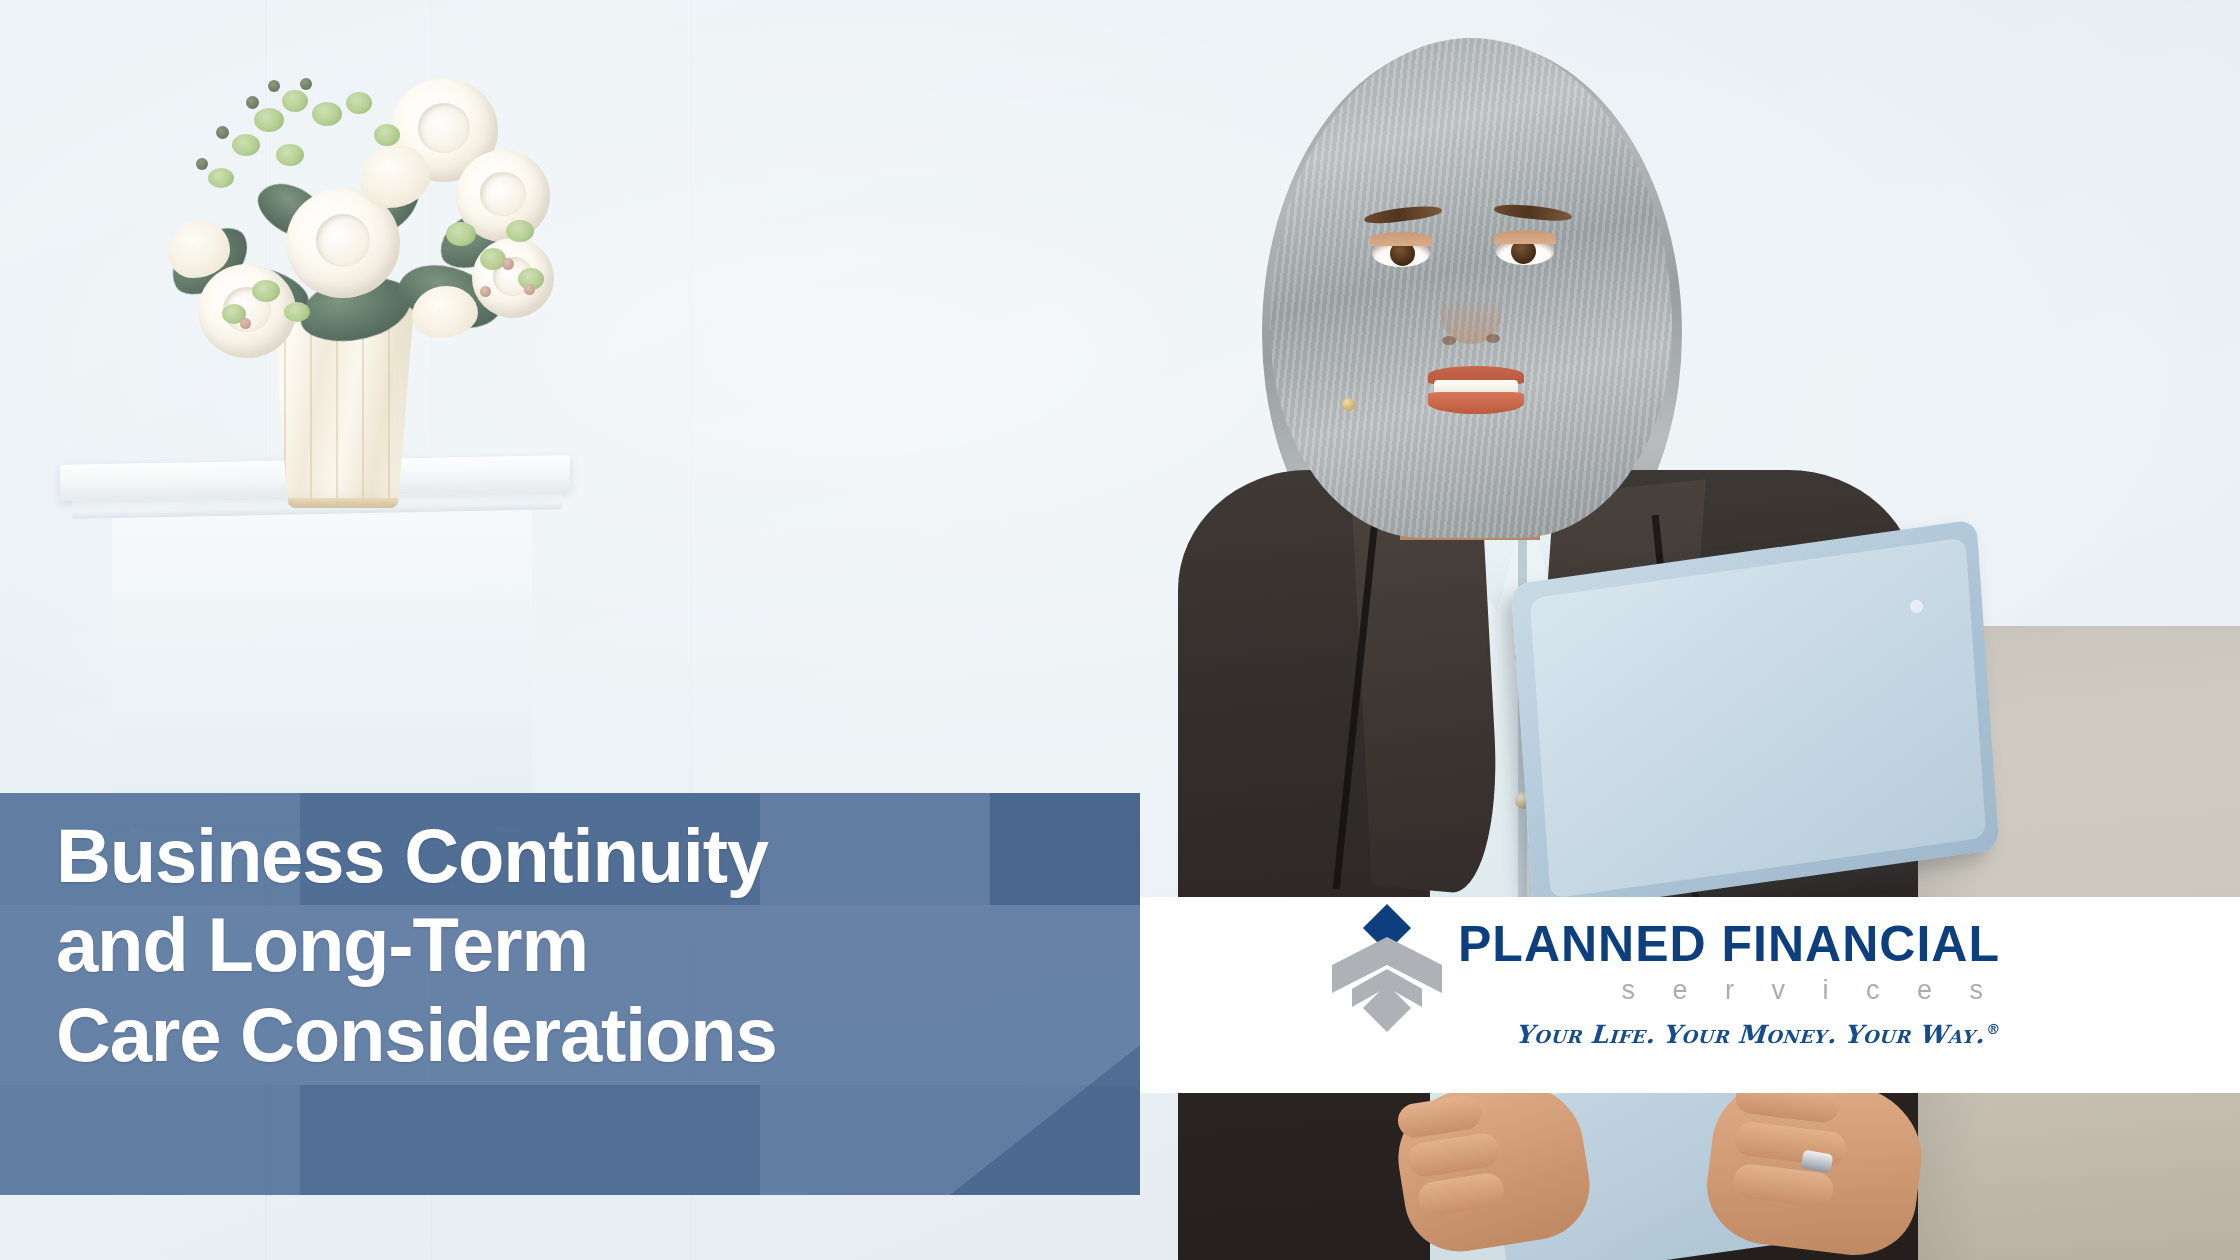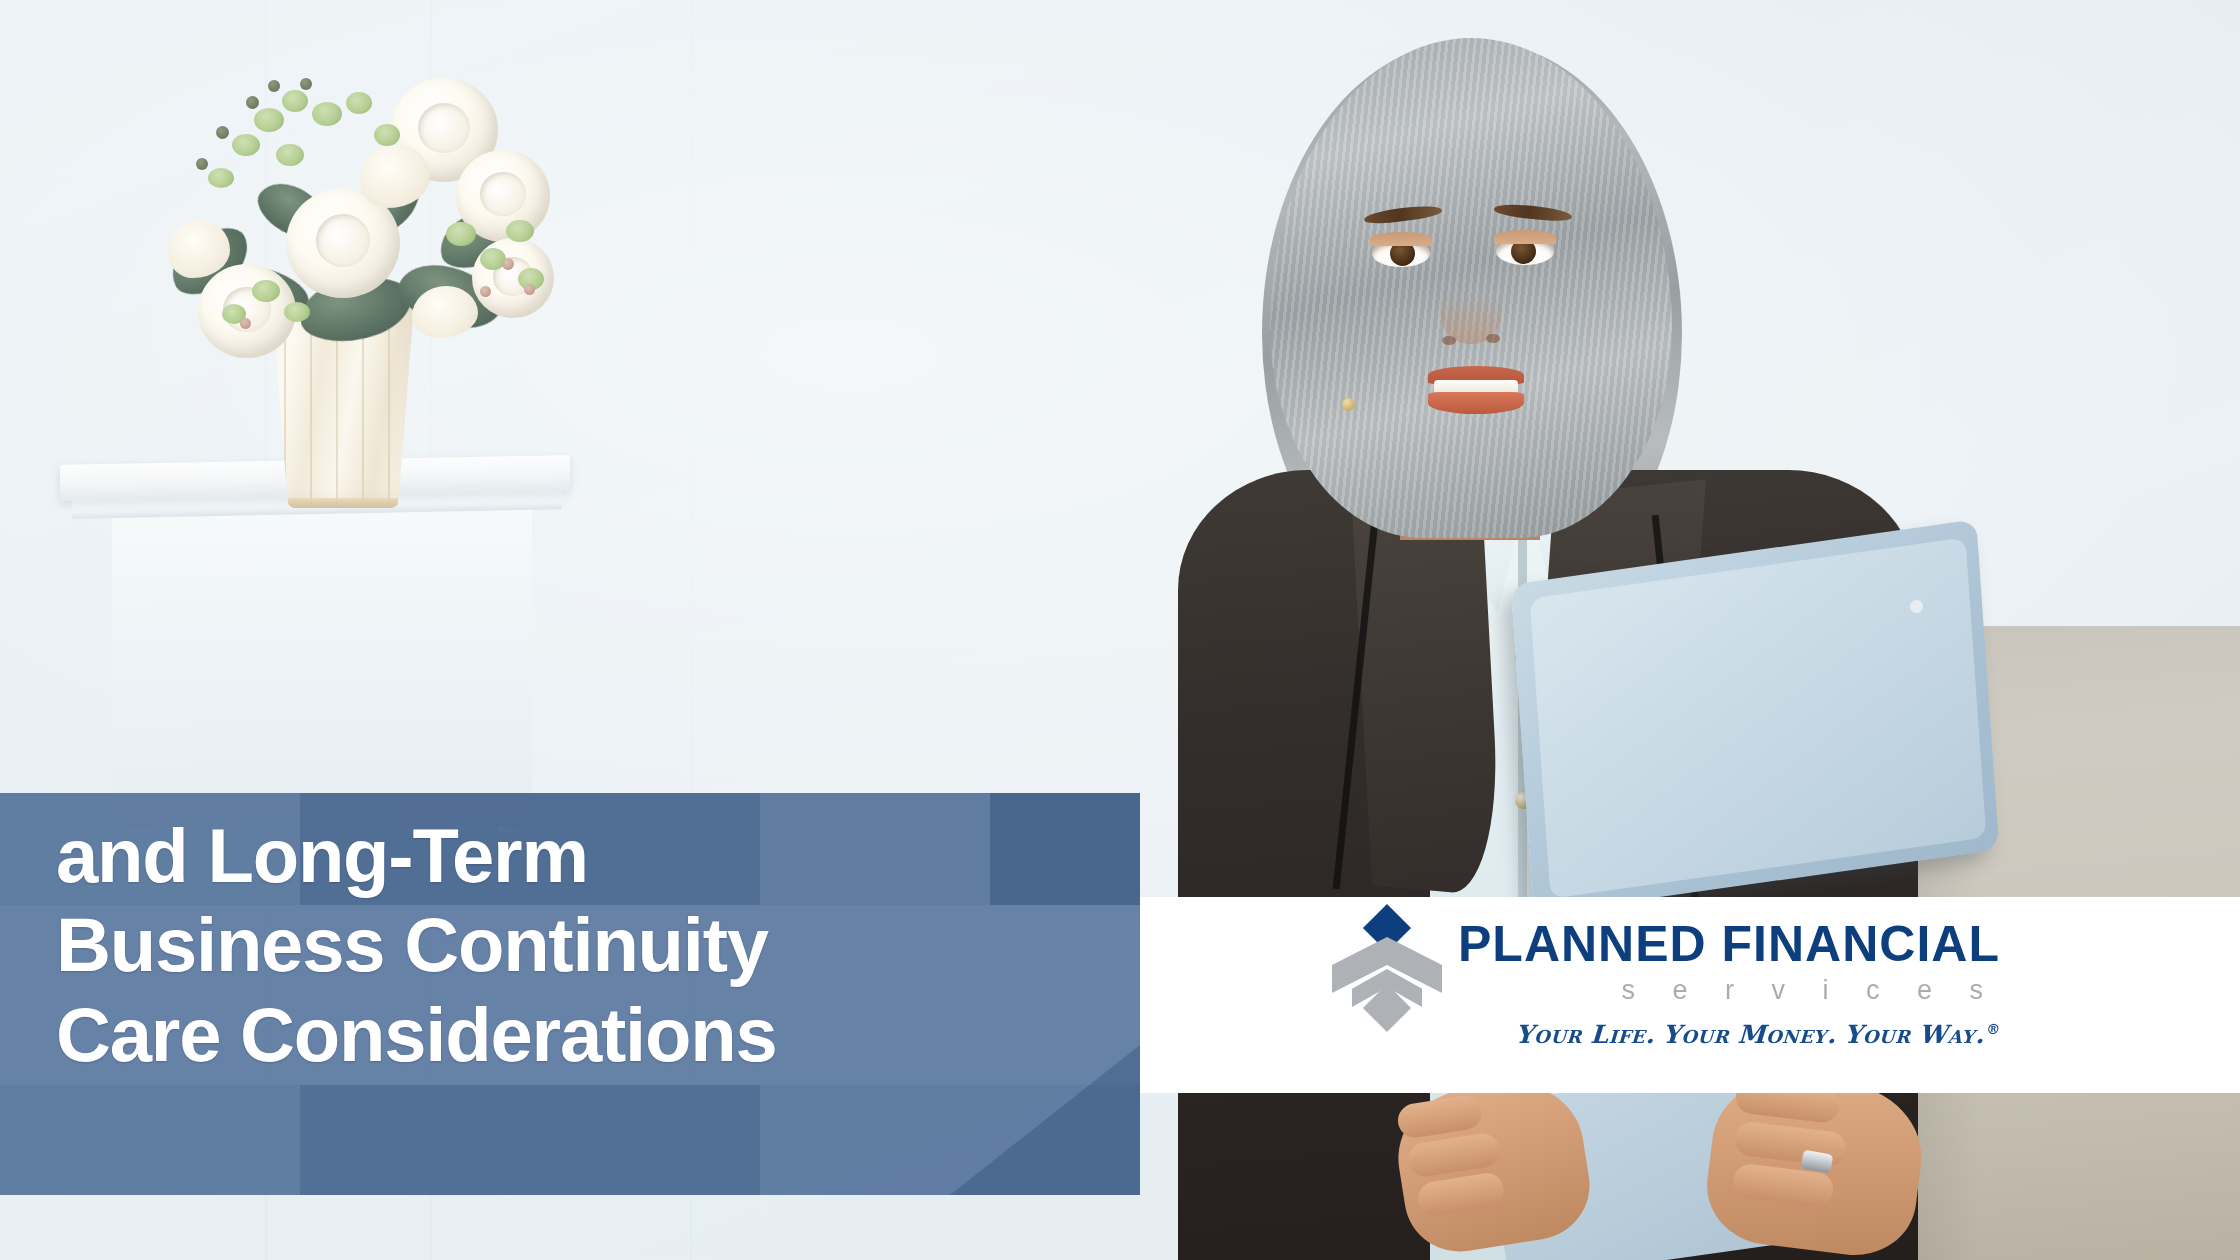--- a/index.html
+++ b/index.html
@@ -554,22 +554,22 @@
   </div>
 
   <div class="title-box">
     <div class="tint-a"></div>
     <div class="tint-b"></div>
     <div class="tint-c"></div>
     <div class="tint-d"></div>
     <div class="tint-e"></div>
 
     <h1 class="title-text">
+      <span class="title-line">Business Continuity</span>
       <span class="title-line">and Long-Term</span>
-      <span class="title-line">Business Continuity</span>
       <span class="title-line">Care Considerations</span>
     </h1>
   </div>
 
   <div class="logo-bar">
     <div class="logo-wrap">
       <div class="logo-mark">
         <div class="lm-diamond"></div>
         <div class="lm-chev1"></div>
         <div class="lm-chev2"></div>

